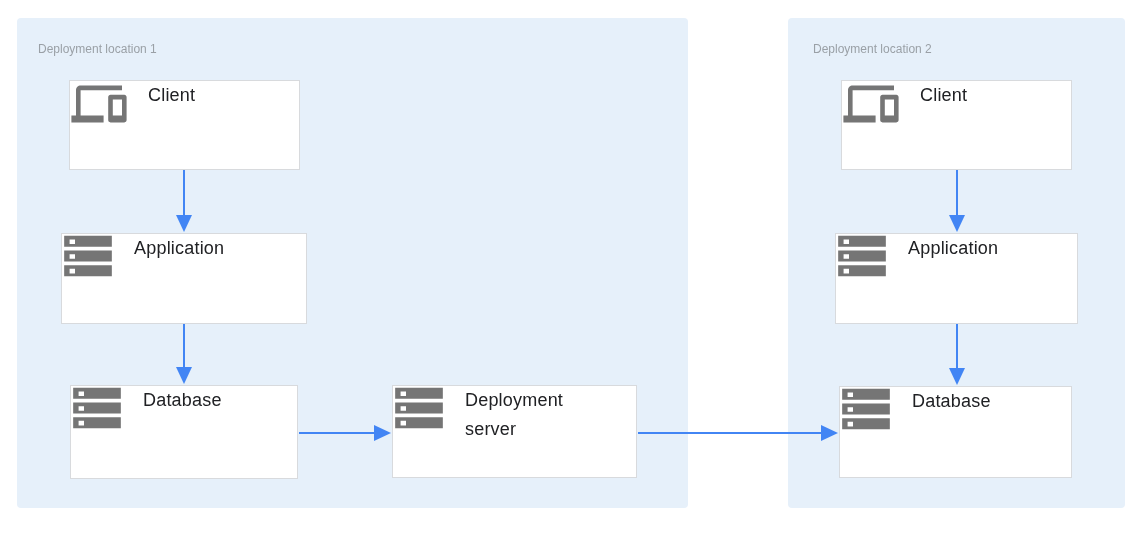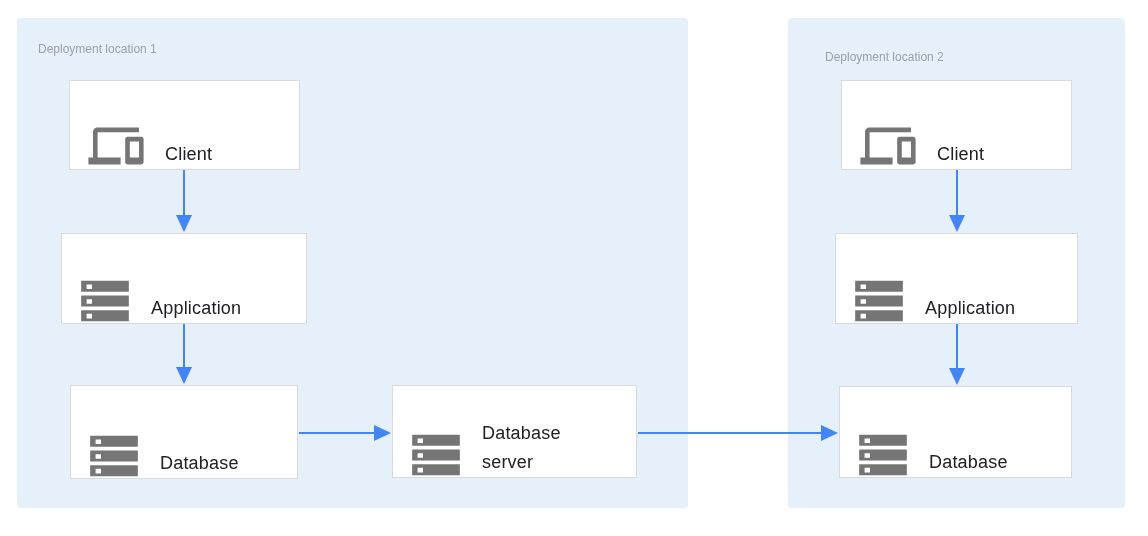--- a/index.html
+++ b/index.html
@@ -33,22 +33,21 @@
     line-height:26px;
     color:var(--c-region_label_text);
     white-space:nowrap;
   }
   .node{
     position:absolute;
     box-sizing:border-box;
     background:var(--c-node_bg);
     border:1px solid var(--c-node_border);
     display:flex;
-    align-items:flex-end;
-    padding-left:17px;
+    align-items:flex-start;
     gap:20px;
   }
   .node-label{
     font-size:18px;
     line-height:29px;
     color:var(--c-node_text);
     letter-spacing:.2px;
   }
   .mig .node-label{width:100px;}
   .icon{color:var(--c-icon);flex:0 0 auto;display:block;}
@@ -78,21 +77,21 @@
 </style>
 </head>
 <body>
 
 <div class="canvas">
 
   <div class="region" style="left:17px;width:671px;"></div>
   <div class="region" style="left:788px;width:337px;"></div>
 
   <div class="region-label" style="left:38px;top:36px;">Deployment location 1</div>
-  <div class="region-label" style="left:813px;top:44px;margin-left:12px;">Deployment location 2</div>
+  <div class="region-label" style="left:813px;top:36px;">Deployment location 2</div>
 
   <div class="node" style="left:69px;top:80px;width:231px;height:90px;">
     <svg class="icon" width="58" height="46" viewBox="0 2 24 20" aria-hidden="true">
       <path fill="currentColor" d="M4 6h18V4H4c-1.1 0-2 .9-2 2v11H0v3h14v-3H4V6zm19 2h-6c-.55 0-1 .45-1 1v10c0 .55.45 1 1 1h6c.55 0 1-.45 1-1V9c0-.55-.45-1-1-1zm-1 9h-4v-7h4v7z"></path>
     </svg>
     <span class="node-label">Client</span>
   </div>
 
   <div class="node" style="left:61px;top:233px;width:246px;height:91px;">
     <svg class="icon" width="52" height="44" viewBox="0 0 24 24" preserveAspectRatio="none" aria-hidden="true">
@@ -105,21 +104,21 @@
     <svg class="icon" width="52" height="44" viewBox="0 0 24 24" preserveAspectRatio="none" aria-hidden="true">
       <path fill="currentColor" fill-rule="evenodd" d="M1 1h22v6H1zM3.5 3h2.5v2.5H3.5zM1 9h22v6H1zM3.5 11h2.5v2.5H3.5zM1 17h22v6H1zM3.5 19h2.5v2.5H3.5z"></path>
     </svg>
     <span class="node-label">Database</span>
   </div>
 
   <div class="node mig" style="left:392px;top:385px;width:245px;height:93px;">
     <svg class="icon" width="52" height="44" viewBox="0 0 24 24" preserveAspectRatio="none" aria-hidden="true">
       <path fill="currentColor" fill-rule="evenodd" d="M1 1h22v6H1zM3.5 3h2.5v2.5H3.5zM1 9h22v6H1zM3.5 11h2.5v2.5H3.5zM1 17h22v6H1zM3.5 19h2.5v2.5H3.5z"></path>
     </svg>
-    <span class="node-label">Database server</span>
+    <span class="node-label">Deployment server</span>
   </div>
 
   <div class="node" style="left:841px;top:80px;width:231px;height:90px;">
     <svg class="icon" width="58" height="46" viewBox="0 2 24 20" aria-hidden="true">
       <path fill="currentColor" d="M4 6h18V4H4c-1.1 0-2 .9-2 2v11H0v3h14v-3H4V6zm19 2h-6c-.55 0-1 .45-1 1v10c0 .55.45 1 1 1h6c.55 0 1-.45 1-1V9c0-.55-.45-1-1-1zm-1 9h-4v-7h4v7z"></path>
     </svg>
     <span class="node-label">Client</span>
   </div>
 
   <div class="node" style="left:835px;top:233px;width:243px;height:91px;">

